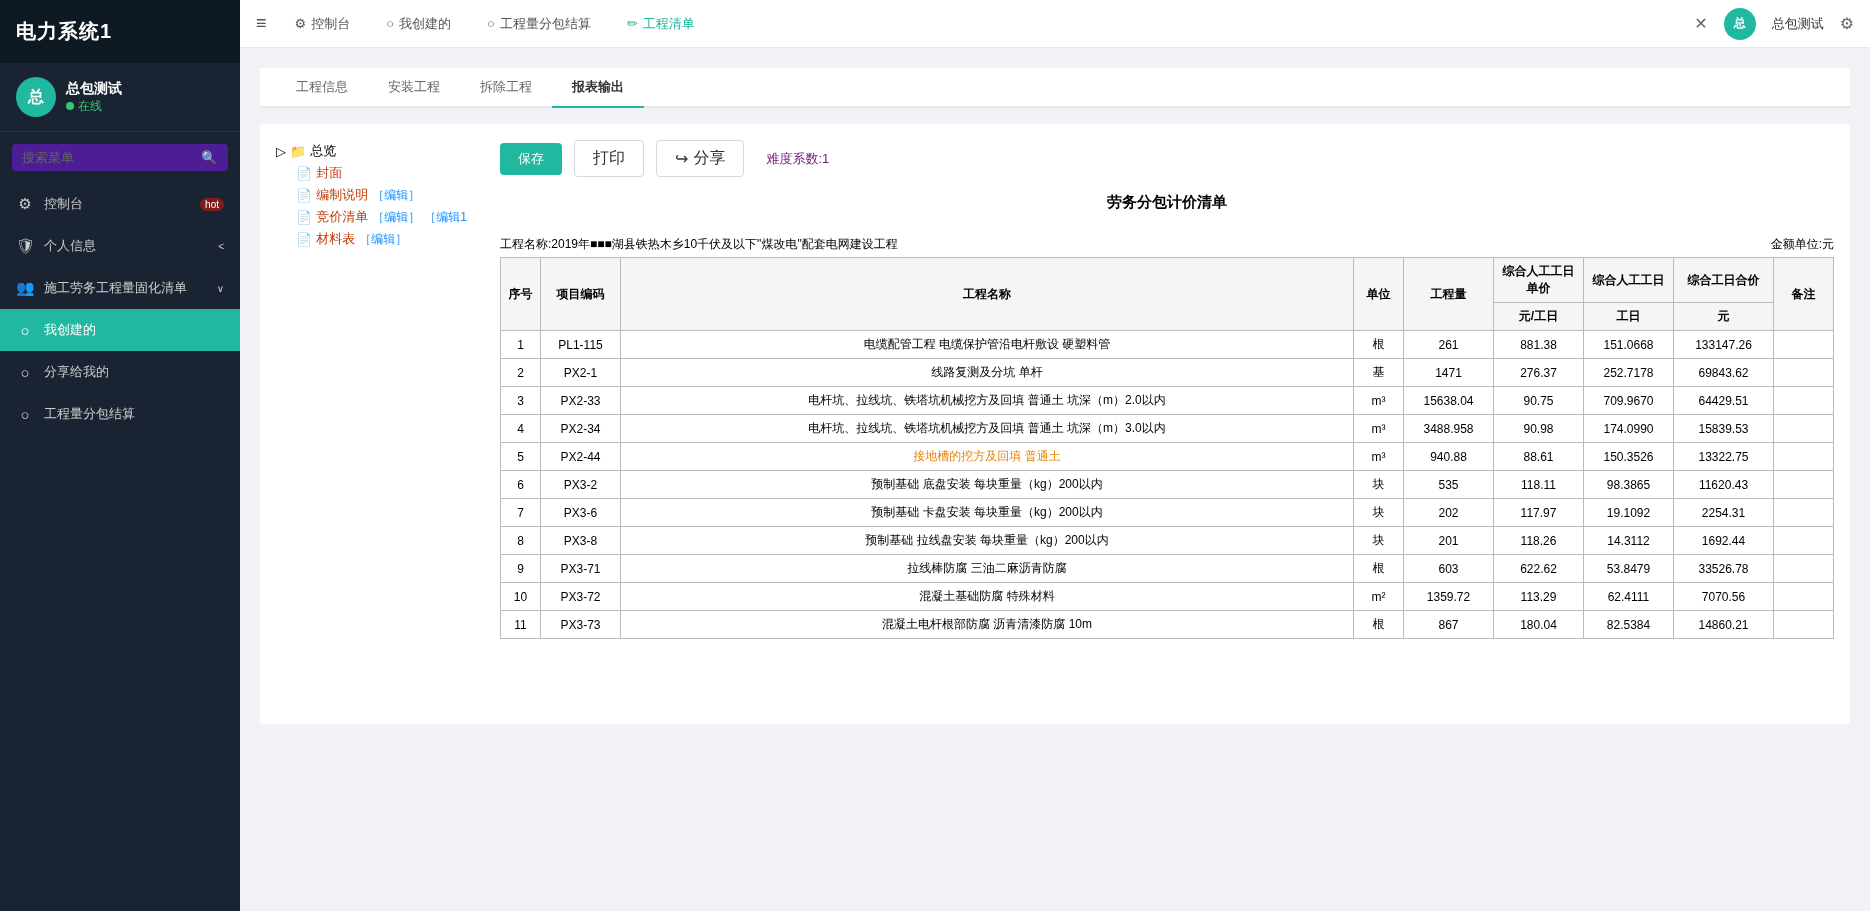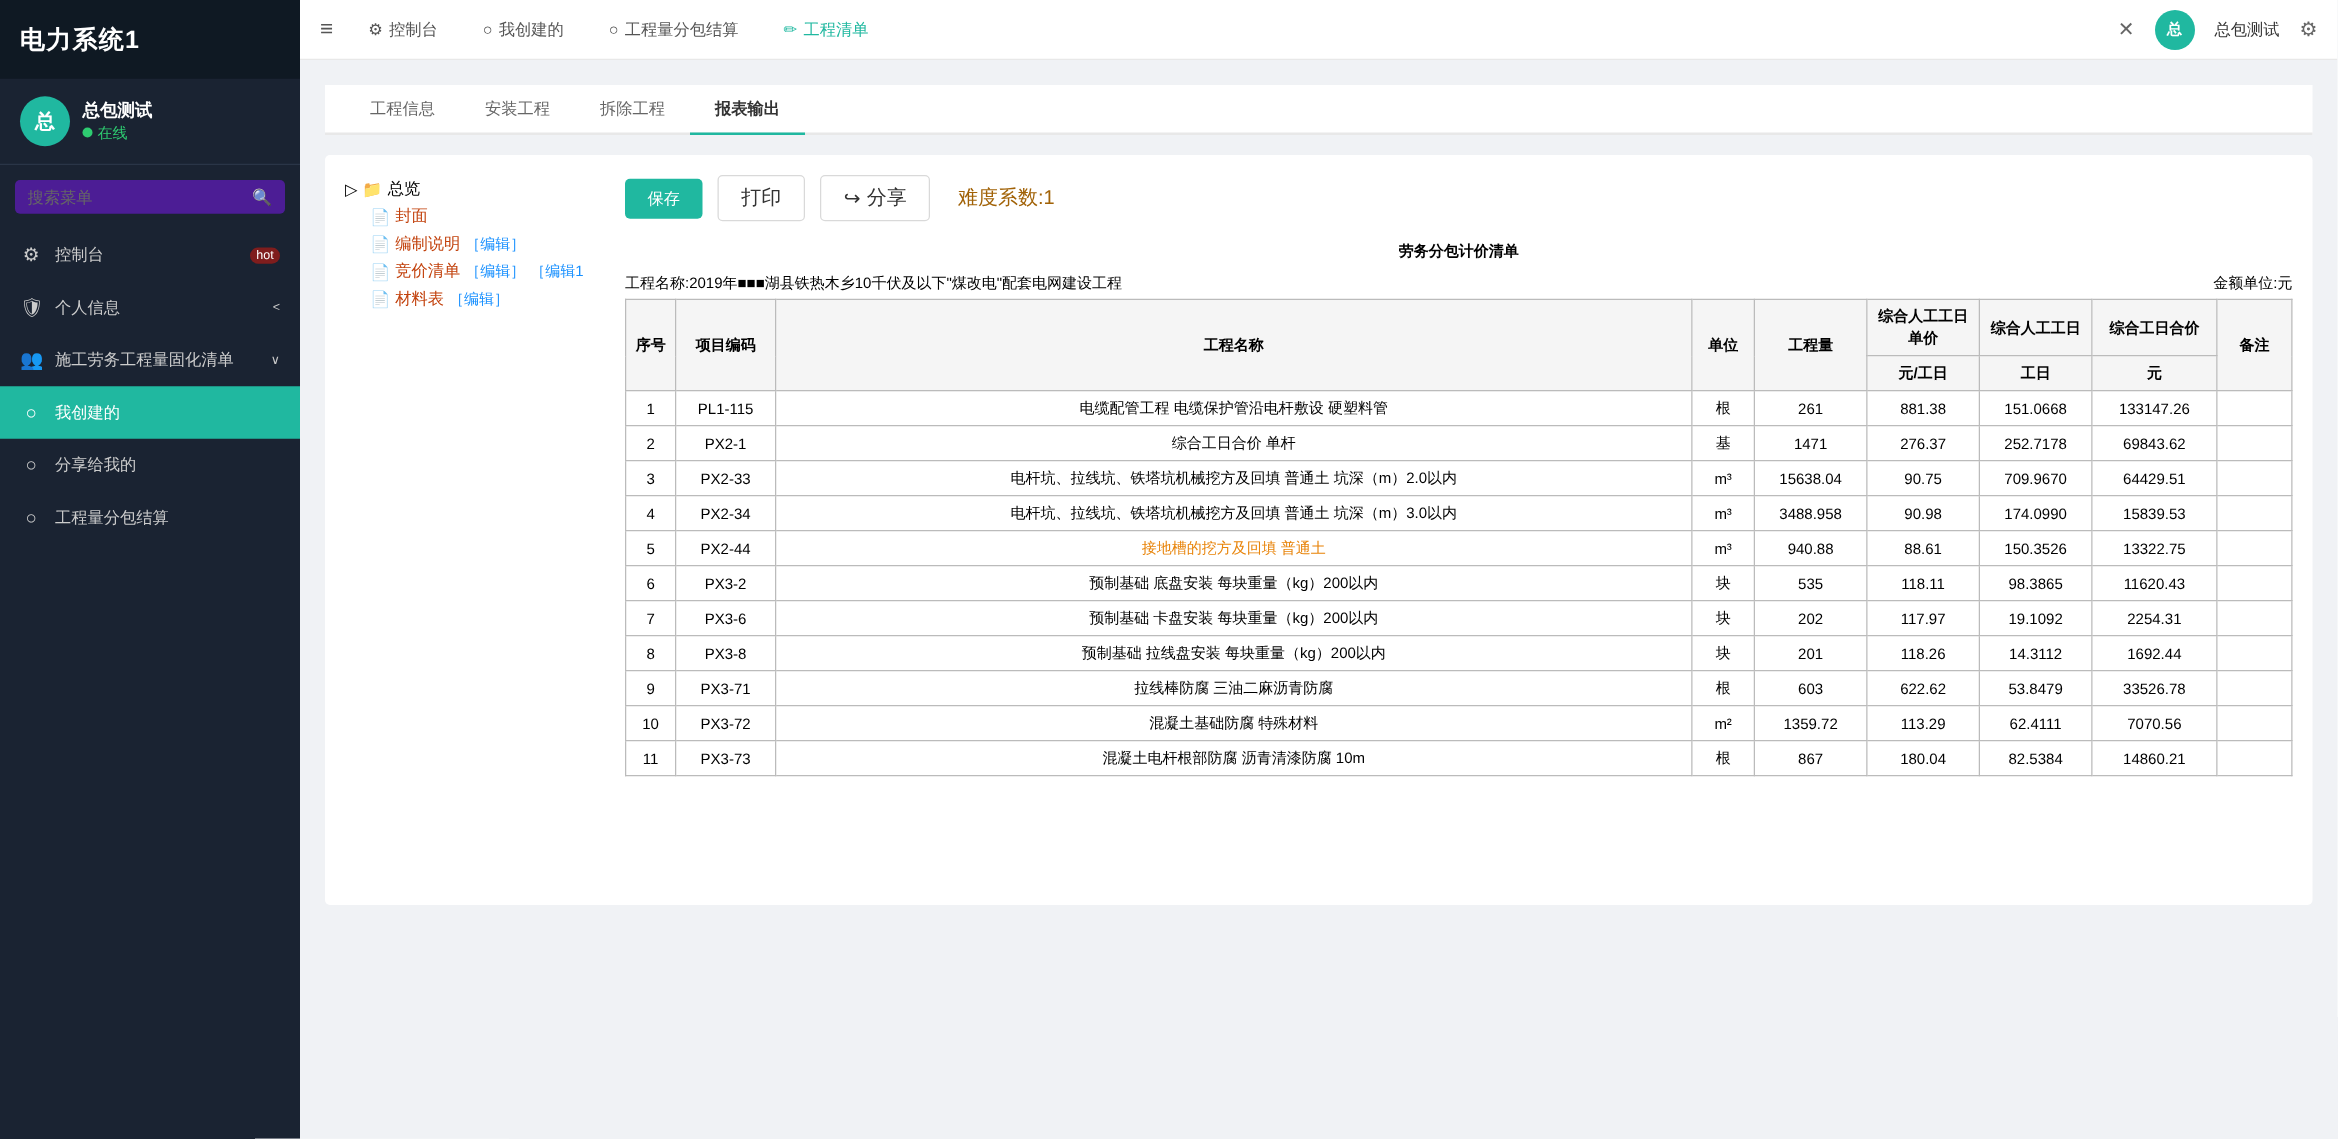--- a/index.html
+++ b/index.html
@@ -209,28 +209,28 @@
       color: #333;
       border: 1px solid #d9d9d9;
       padding: 7px 18px;
       border-radius: 4px;
       cursor: pointer;
       font-size: 16px;
       display: flex;
       align-items: center;
       gap: 5px;
     }
-    .difficulty-label { font-size: 16px; color: #a16207; margin-left: 10px; }
+    .difficulty-label { font-size: 13px; color: #701a75; margin-left: 10px; }
 
     
     .report-title {
       text-align: center;
-      font-size: 12px;
+      font-size: 15px;
       font-weight: bold;
-      margin-bottom: 8px;
+      margin-bottom: 24px;
     }
     .report-header-row {
       display: flex;
       justify-content: space-between;
       font-size: 12px;
       margin-bottom: 4px;
     }
     .data-table {
       width: 100%;
       border-collapse: collapse;
@@ -433,21 +433,21 @@
       <td>根</td>
       <td>261</td>
       <td>881.38</td>
       <td>151.0668</td>
       <td>133147.26</td>
       <td></td>
     </tr>
                 <tr>
       <td>2</td>
       <td>PX2-1</td>
-      <td class="name-col">综合工日合价 单杆</td>
+      <td class="name-col">线路复测及分坑 单杆</td>
       <td>基</td>
       <td>1471</td>
       <td>276.37</td>
       <td>252.7178</td>
       <td>69843.62</td>
       <td></td>
     </tr>
                 <tr>
       <td>3</td>
       <td>PX2-33</td>

